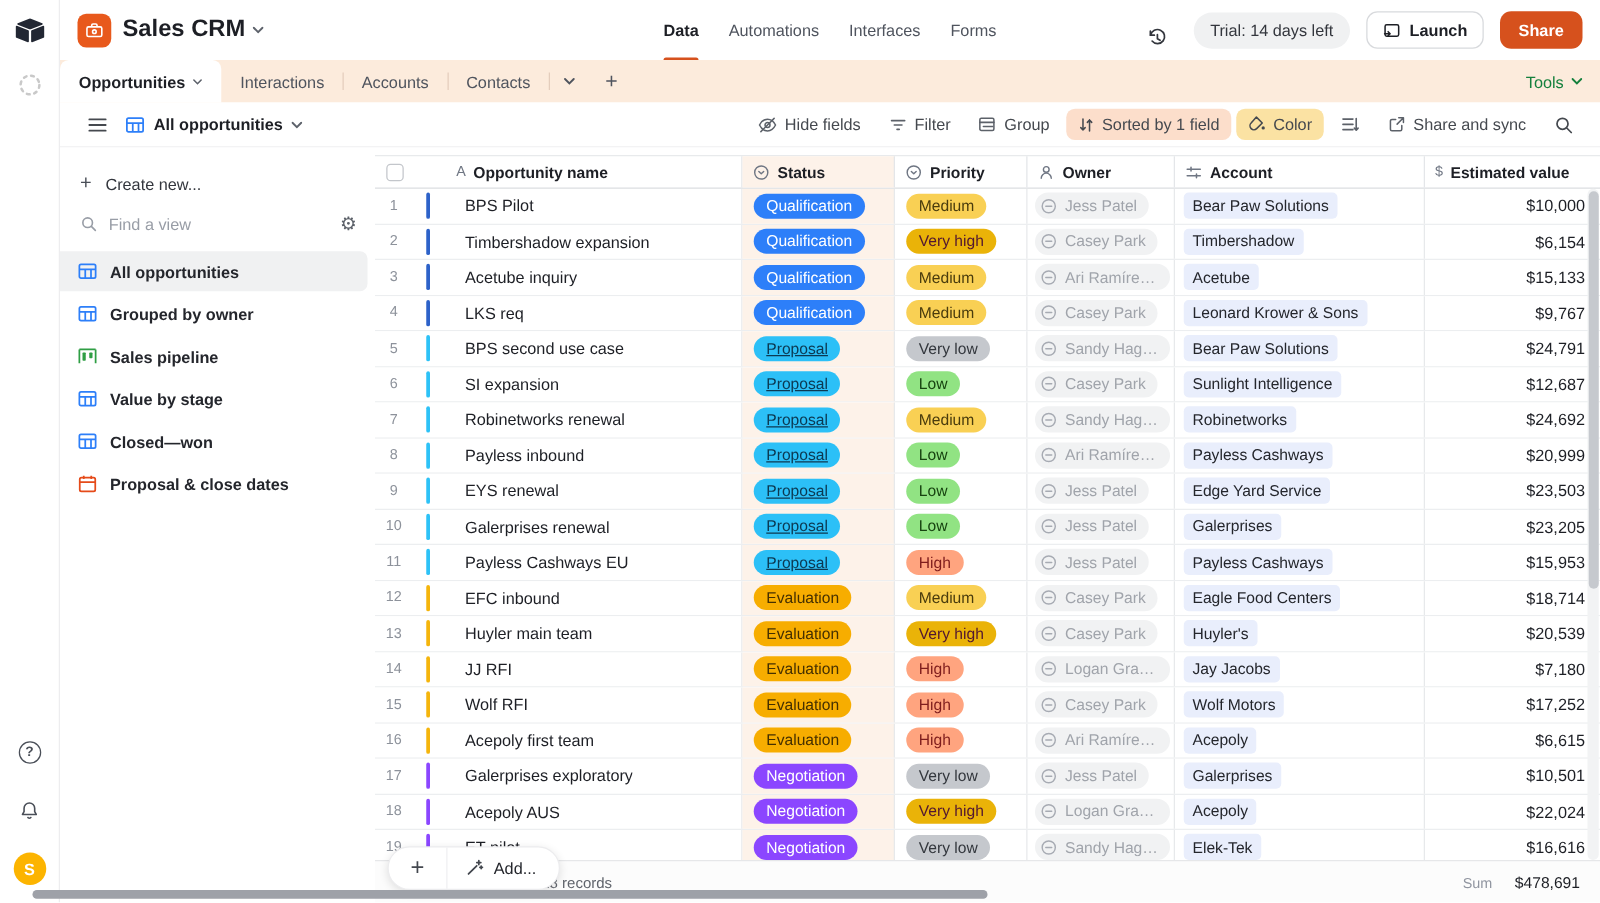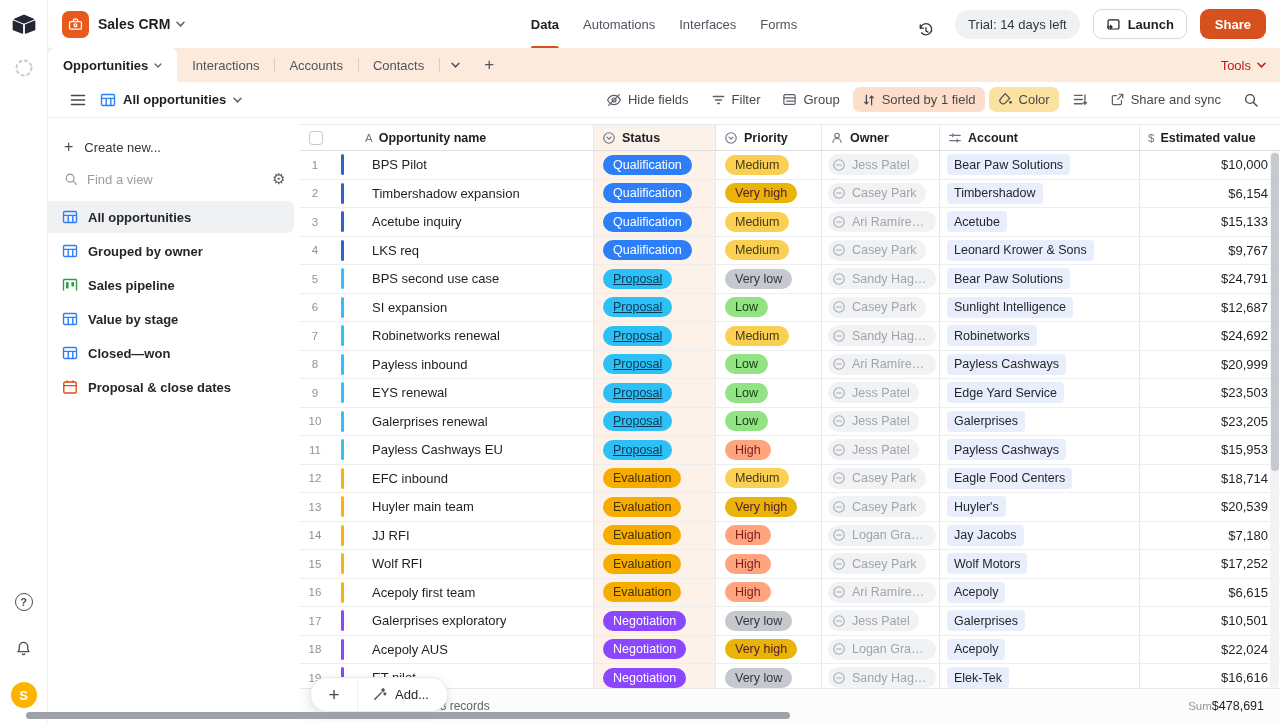--- a/index.html
+++ b/index.html
@@ -13,40 +13,40 @@
   .rail-bottom { margin-top:auto; display:flex; flex-direction:column; align-items:center; gap:22px; }
   .rail-icon { width:24px; height:24px; display:flex; align-items:center; justify-content:center; color:#3b3f46; cursor:pointer; }
   .avatar { width:26px; height:26px; border-radius:50%; background:#fcb400; color:#fff; font-size:13px; font-weight:700; display:flex; align-items:center; justify-content:center; }
   .help-circle { width:18px; height:18px; border:1.4px solid #4a4f58; border-radius:50%; font-size:11px; font-weight:700; color:#4a4f58; display:flex; align-items:center; justify-content:center; }
 
   .main-col { flex:1; display:flex; flex-direction:column; min-width:0; }
 
   
   .topbar { height:48px; display:flex; align-items:center; padding:0 14px 0 14px; position:relative; background:#fff; }
   .app-icon { width:27px; height:27px; border-radius:7px; background:#e8591c; display:flex; align-items:center; justify-content:center; margin-right:9px; }
-  .app-title { font-size:14px; font-weight:700; margin-right:6px; }
+  .app-title { font-size:19px; font-weight:700; margin-right:6px; }
   .chev { color:#5d626b; display:inline-flex; }
   .topnav { position:absolute; left:50%; transform:translateX(-50%); height:100%; display:flex; align-items:center; gap:24px; }
   .topnav-item { font-size:13px; color:#4f545e; cursor:pointer; height:100%; display:flex; align-items:center; position:relative; }
   .topnav-item.c-active { color:#1d1f25; font-weight:700; }
   .topnav-item.c-active::after { content:""; position:absolute; left:0; right:0; bottom:0; height:2.5px; background:#d6511d; border-radius:2px 2px 0 0; }
   .topbar-right { margin-left:auto; display:flex; align-items:flex-end; gap:13px; }
   .trial-pill { background:#f0f1f2; border-radius:15px; height:29px; display:flex; align-items:center; padding:0 13px; font-size:13px; color:#33363d; }
   .btn-launch { height:30px; border:1px solid #d8dadd; border-radius:9px; background:#fff; display:flex; align-items:center; gap:7px; padding:0 12px; font-size:13px; font-weight:700; color:#1d1f25; cursor:pointer; }
   .btn-share { height:30px; border:none; border-radius:9px; background:#d6511d; color:#fff; font-size:13px; font-weight:700; padding:0 15px; cursor:pointer; }
   .history-btn { color:#33363d; margin-right:8px; cursor:pointer; display:flex; }
 
   
   .tabbar { height:34px; background:#fcebdc; display:flex; align-items:center; padding-right:14px; }
   .tab { height:100%; display:flex; align-items:center; padding:0 15px; font-size:13px; color:#4f545e; cursor:pointer; position:relative; gap:6px; }
   .tab.c-active { background:#fff; border-radius:7px 7px 0 0; font-weight:700; color:#1d1f25; }
   .tab:not(.c-active) + .tab:not(.c-active)::before { content:""; position:absolute; left:0; top:10px; bottom:10px; width:1px; background:#e4cdbc; }
   .tab-ctl { height:100%; display:flex; align-items:center; padding:0 12px; color:#4f545e; cursor:pointer; position:relative; }
   .tab-ctl.sep::before { content:""; position:absolute; left:0; top:10px; bottom:10px; width:1px; background:#e4cdbc; }
-  .tools { margin-left:auto; display:flex; align-items:center; gap:6px; font-size:13px; color:#b91c1c; cursor:pointer; }
+  .tools { margin-left:auto; display:flex; align-items:center; gap:6px; font-size:13px; color:#15803d; cursor:pointer; }
 
   
   .toolbar { height:36px; display:flex; align-items:center; background:#fff; border-bottom:1px solid #efeff1; padding:0 12px 0 22px; }
   .tb-left { display:flex; align-items:center; gap:14px; }
   .viewname { display:flex; align-items:center; gap:7px; font-size:13px; font-weight:700; cursor:pointer; }
   .tb-right { margin-left:auto; display:flex; align-items:center; gap:4px; }
   .tb-btn { display:flex; align-items:center; gap:6px; font-size:13px; color:#45494f; padding:5px 9px; border-radius:7px; cursor:pointer; white-space:nowrap; }
   .tb-btn.sorted { background:#fcdecb; }
   .tb-btn.colored { background:#fbe2a3; }
   .tb-icn { display:flex; color:#5c6169; }
@@ -113,21 +113,21 @@
   .account-chip { background:#e9eefc; border-radius:4px; height:21px; display:inline-flex; align-items:center; padding:0 7px; font-size:12.5px; color:#24262c; white-space:nowrap; }
 
   
   .v-track { position:absolute; right:1px; top:33px; bottom:34px; width:9px; background:#f2f3f4; border-radius:5px; z-index:3; }
   .v-thumb { position:absolute; top:2px; left:0.5px; width:8px; height:318px; background:#c6c9ce; border-radius:4px; }
   .h-thumb { position:absolute; left:26px; bottom:3px; width:764px; height:7px; background:#9ea1a8; border-radius:4px; z-index:9; }
 
   
   .grid-footer { position:absolute; left:0; right:0; bottom:0; height:34px; background:#fcfcfc; border-top:1px solid #e6e7e9; display:flex; align-items:center; z-index:4; }
   .records { margin-left:133px; font-size:12px; color:#60646c; }
-  .sum-wrap { margin-left:auto; margin-right:16px; display:flex; align-items:baseline; gap:0; }
+  .sum-wrap { margin-left:auto; margin-right:16px; display:flex; align-items:baseline; gap:18px; }
   .sum-label { font-size:11.5px; color:#9095a0; }
   .sum-value { font-size:12.5px; color:#1d1f25; }
   .add-pill { position:absolute; left:10px; bottom:10px; height:35px; background:#fff; border:1px solid #ececee; border-radius:18px; box-shadow:0 2px 8px rgba(0,0,0,.12); display:flex; align-items:center; z-index:6; }
   .add-plus { width:46px; height:100%; display:flex; align-items:center; justify-content:center; font-size:19px; color:#44484f; cursor:pointer; }
   .add-more { height:100%; display:flex; align-items:center; gap:8px; padding:0 18px 0 14px; border-left:1px solid #f0f0f2; font-size:13px; color:#24262c; cursor:pointer; }
 </style>
 </head>
 <body>
 
 <div class="app">

